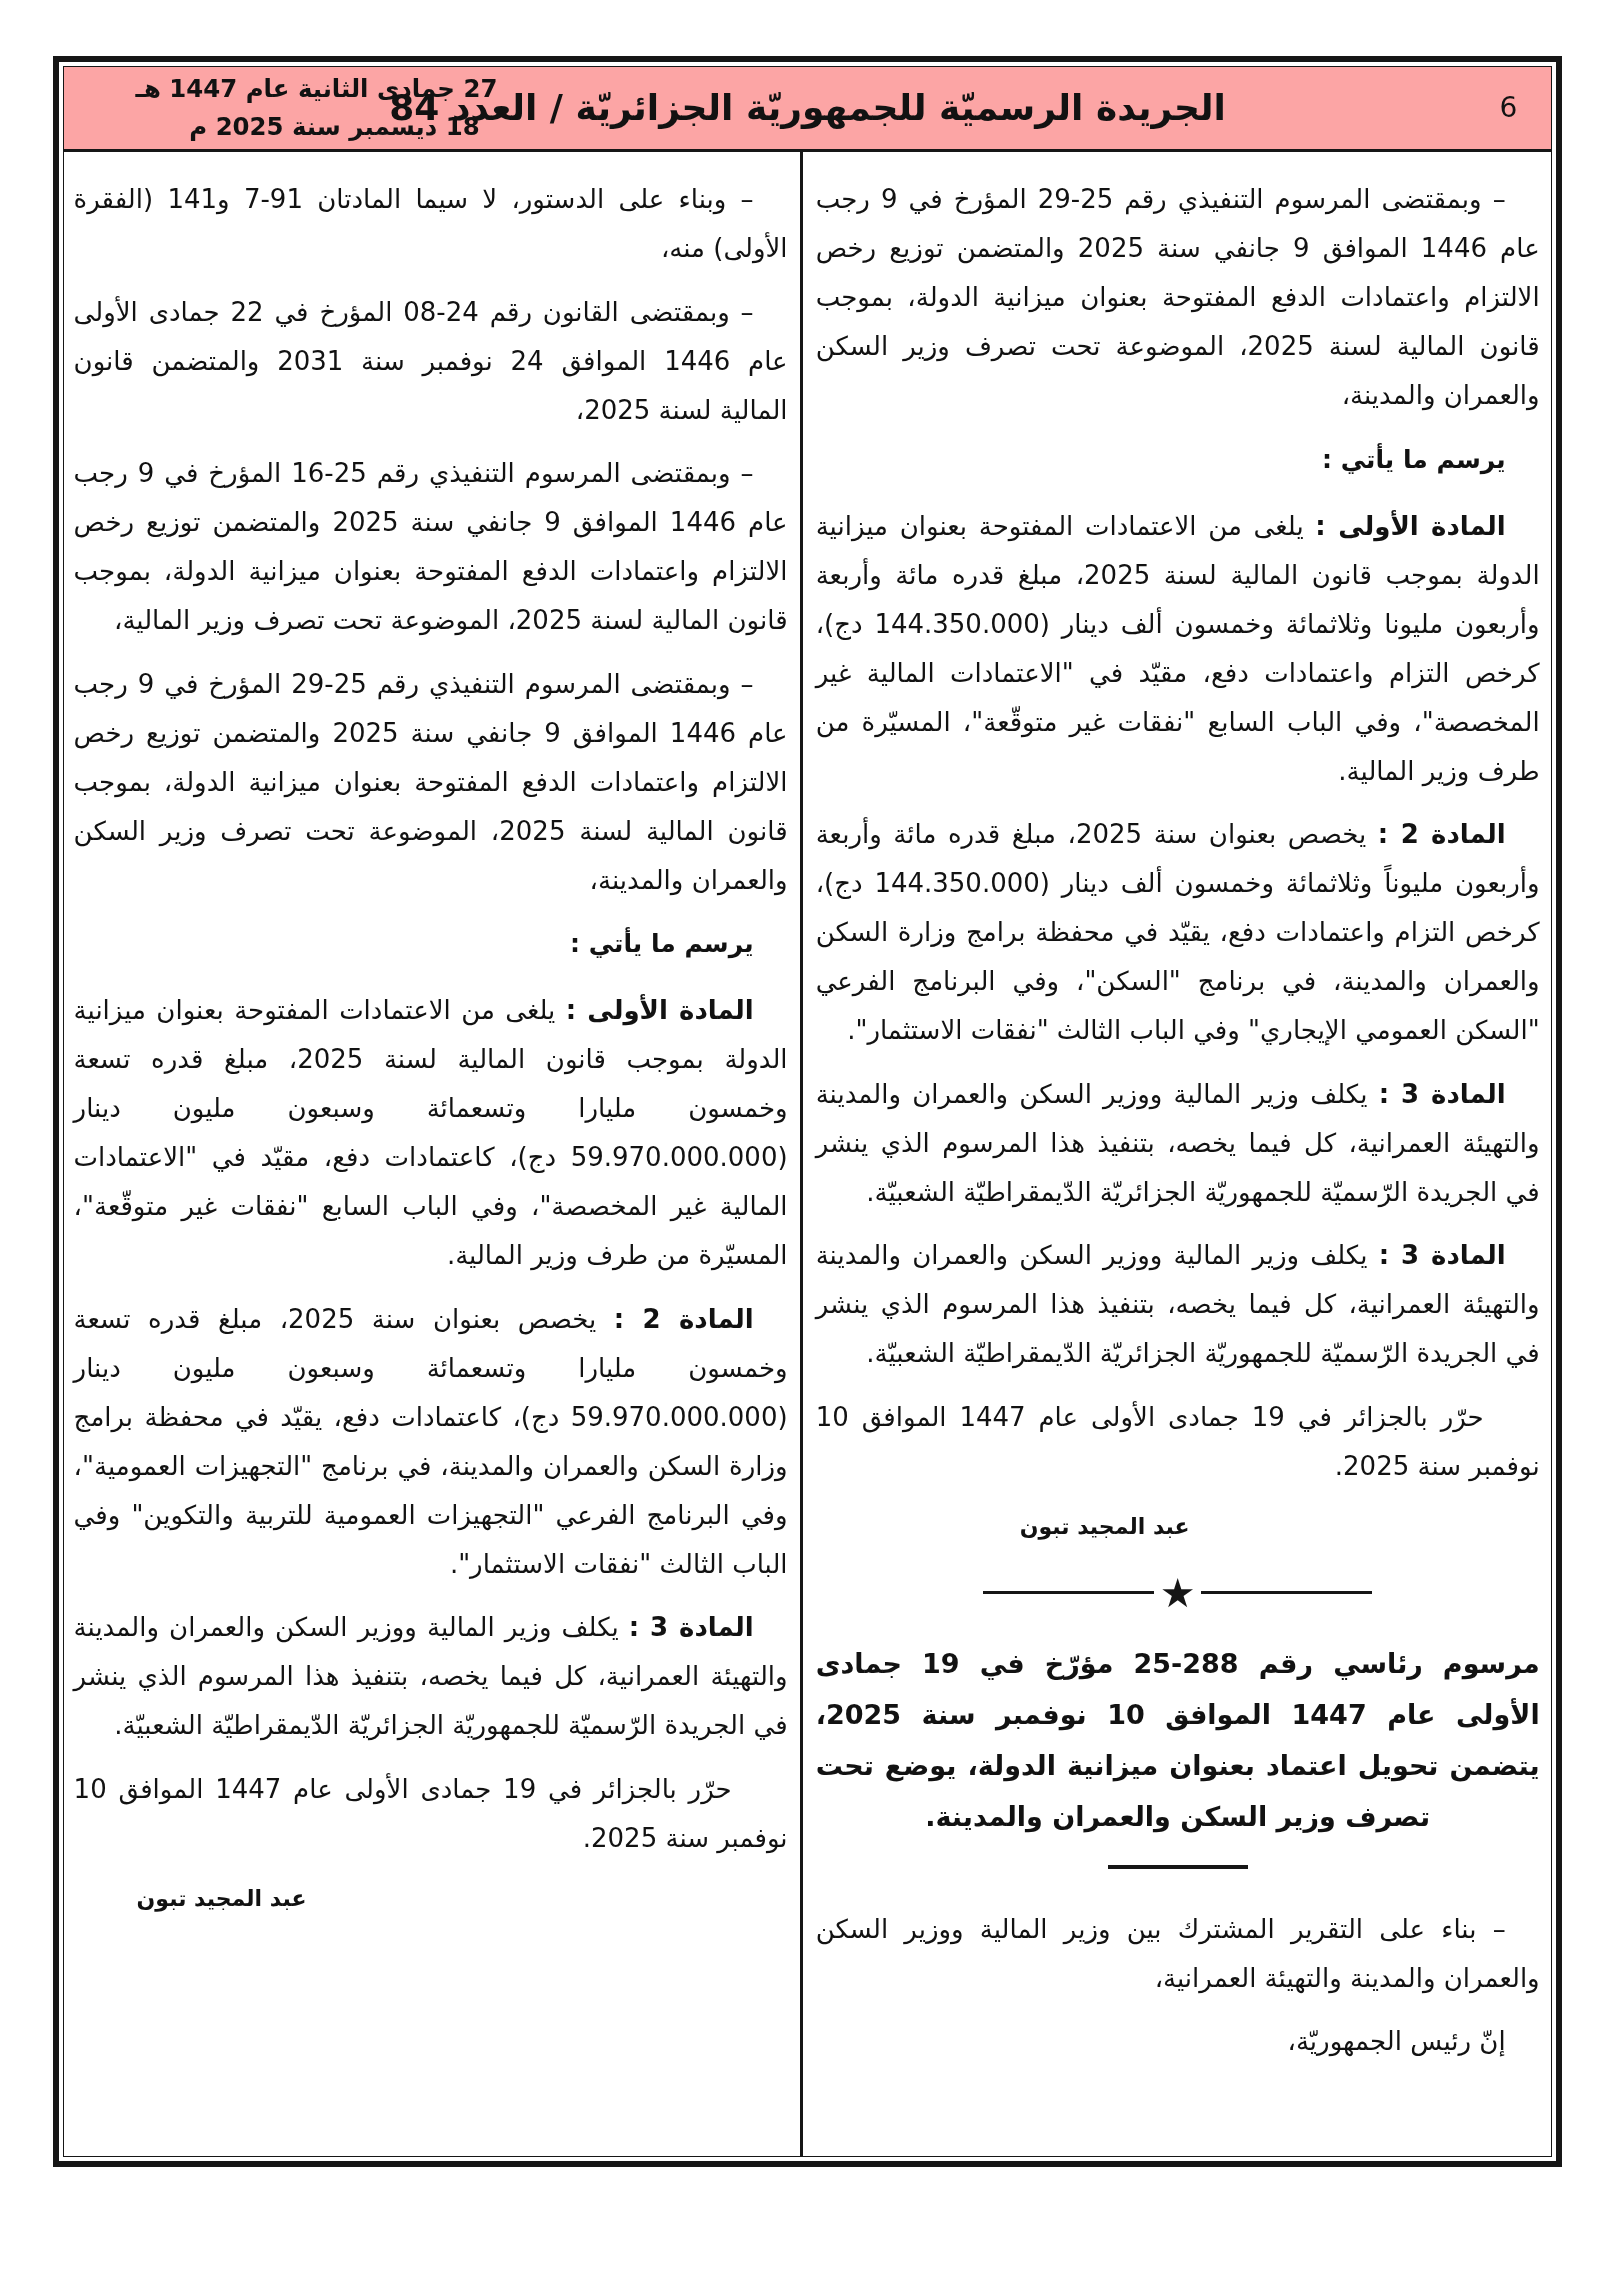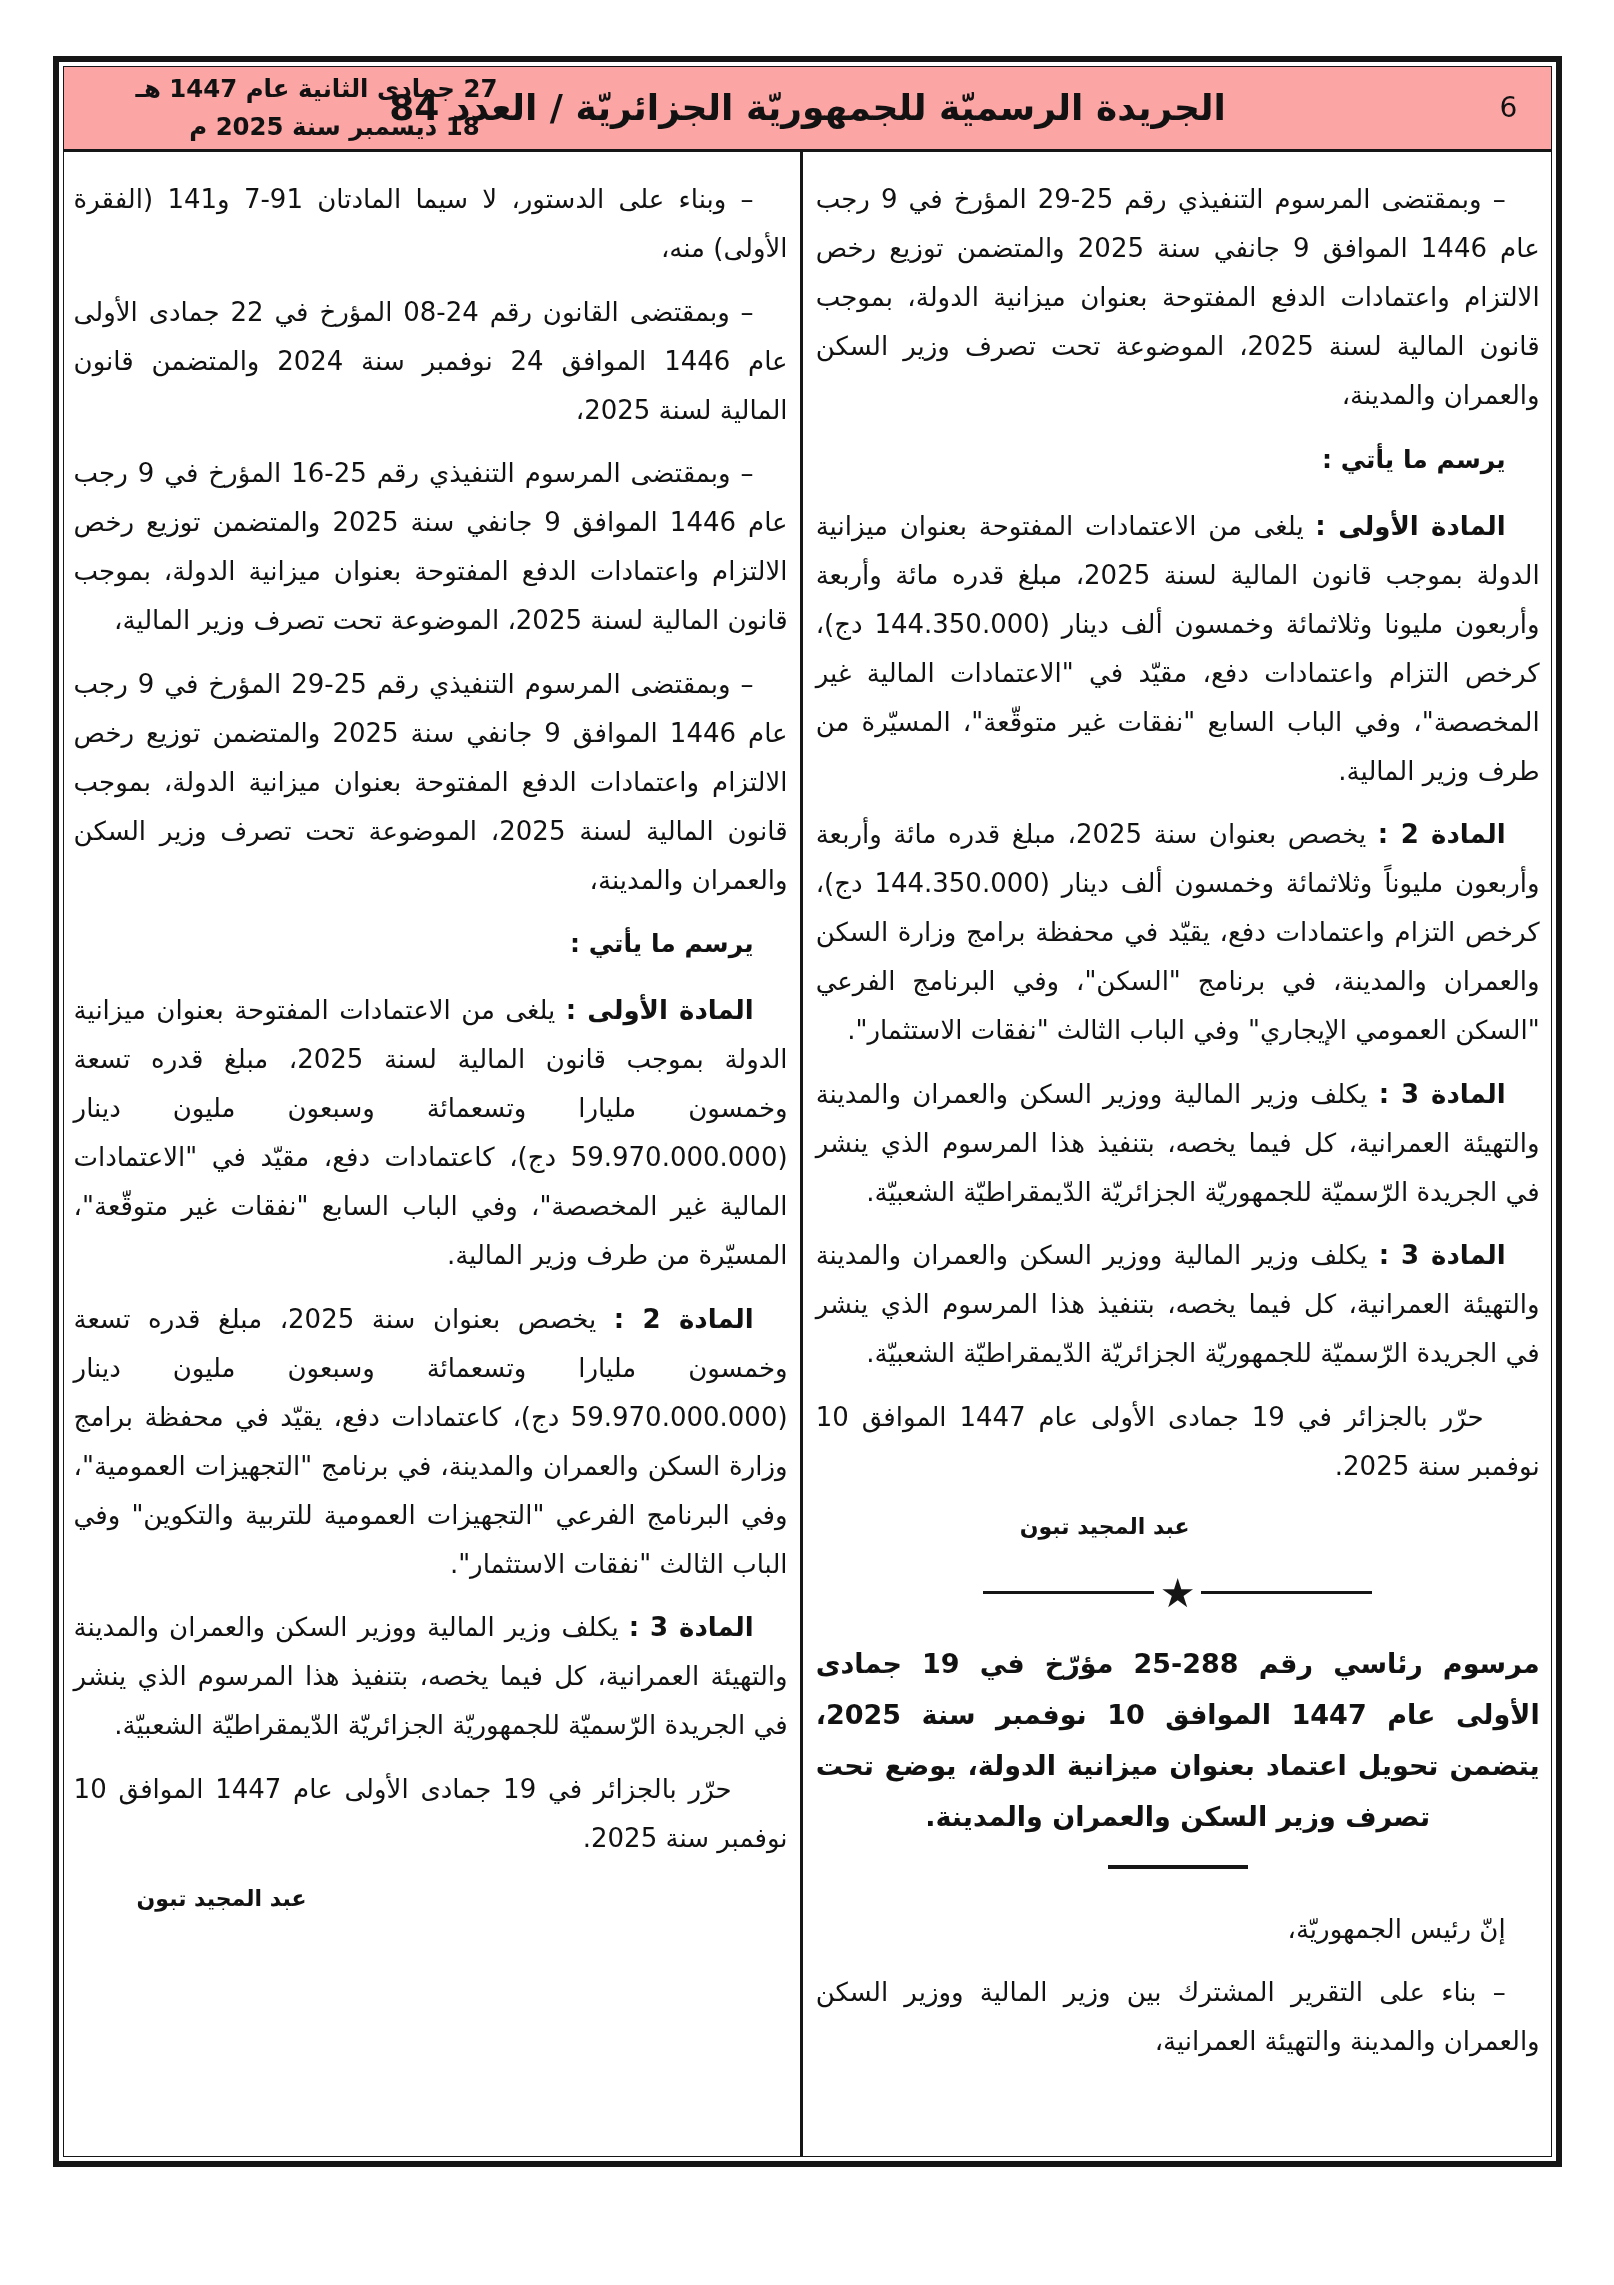--- a/index.html
+++ b/index.html
@@ -156,21 +156,21 @@
         <span class="g-date">18 ديسمبر سنة 2025 م</span>
       </div>
       <div class="hdr-title">الجريدة الرسميّة للجمهوريّة الجزائريّة / العدد 84</div>
       <div class="hdr-pagenum">6</div>
     </div>
 
     <div class="columns">
 
       <div class="col col-left">
         <p class="para">– وبناء على الدستور، لا سيما المادتان 91-7 و141 (الفقرة الأولى) منه،</p>
-        <p class="para">– وبمقتضى القانون رقم 24-08 المؤرخ في 22 جمادى الأولى عام 1446 الموافق 24 نوفمبر سنة 2024 والمتضمن قانون المالية لسنة 2025،</p>
+        <p class="para">– وبمقتضى القانون رقم 24-08 المؤرخ في 22 جمادى الأولى عام 1446 الموافق 24 نوفمبر سنة 2031 والمتضمن قانون المالية لسنة 2025،</p>
         <p class="para">– وبمقتضى المرسوم التنفيذي رقم 25-16 المؤرخ في 9 رجب عام 1446 الموافق 9 جانفي سنة 2025 والمتضمن توزيع رخص الالتزام واعتمادات الدفع المفتوحة بعنوان ميزانية الدولة، بموجب قانون المالية لسنة 2025، الموضوعة تحت تصرف وزير المالية،</p>
         <p class="para">– وبمقتضى المرسوم التنفيذي رقم 25-29 المؤرخ في 9 رجب عام 1446 الموافق 9 جانفي سنة 2025 والمتضمن توزيع رخص الالتزام واعتمادات الدفع المفتوحة بعنوان ميزانية الدولة، بموجب قانون المالية لسنة 2025، الموضوعة تحت تصرف وزير السكن والعمران والمدينة،</p>
         <p class="mint-heading">يرسم ما يأتي :</p>
         <p class="para"><span class="lead">المادة الأولى :</span> <span>يلغى من الاعتمادات المفتوحة بعنوان ميزانية الدولة بموجب قانون المالية لسنة 2025، مبلغ قدره تسعة وخمسون مليارا وتسعمائة وسبعون مليون دينار (59.970.000.000 دج)، كاعتمادات دفع، مقيّد في "الاعتمادات المالية غير المخصصة"، وفي الباب السابع "نفقات غير متوقّعة"، المسيّرة من طرف وزير المالية.</span></p>
         <p class="para"><span class="lead">المادة 2 :</span> <span>يخصص بعنوان سنة 2025، مبلغ قدره تسعة وخمسون مليارا وتسعمائة وسبعون مليون دينار (59.970.000.000 دج)، كاعتمادات دفع، يقيّد في محفظة برامج وزارة السكن والعمران والمدينة، في برنامج "التجهيزات العمومية"، وفي البرنامج الفرعي "التجهيزات العمومية للتربية والتكوين" وفي الباب الثالث "نفقات الاستثمار".</span></p>
         <p class="para"><span class="lead">المادة 3 :</span> <span>يكلف وزير المالية ووزير السكن والعمران والمدينة والتهيئة العمرانية، كل فيما يخصه، بتنفيذ هذا المرسوم الذي ينشر في الجريدة الرّسميّة للجمهوريّة الجزائريّة الدّيمقراطيّة الشعبيّة.</span></p>
         <p class="para dateline">حرّر بالجزائر في 19 جمادى الأولى عام 1447 الموافق 10 نوفمبر سنة 2025.</p>
         <div class="signature sig-left">عبد المجيد تبون</div>
       </div>
 
@@ -185,20 +185,20 @@
         <p class="para"><span class="lead">المادة 3 :</span> <span>يكلف وزير المالية ووزير السكن والعمران والمدينة والتهيئة العمرانية، كل فيما يخصه، بتنفيذ هذا المرسوم الذي ينشر في الجريدة الرّسميّة للجمهوريّة الجزائريّة الدّيمقراطيّة الشعبيّة.</span></p>
         <p class="para dateline">حرّر بالجزائر في 19 جمادى الأولى عام 1447 الموافق 10 نوفمبر سنة 2025.</p>
         <div class="signature sig-right">عبد المجيد تبون</div>
         <div class="star-divider">
           <span class="seg"></span>
           <span class="star-icon">★</span>
           <span class="seg"></span>
         </div>
         <p class="decree-heading">مرسوم رئاسي رقم 288-25 مؤرّخ في 19 جمادى الأولى عام 1447 الموافق 10 نوفمبر سنة 2025، يتضمن تحويل اعتماد بعنوان ميزانية الدولة، يوضع تحت تصرف وزير السكن والعمران والمدينة.</p>
         <div class="short-rule"></div>
+        <p class="para">– بناء على التقرير المشترك بين وزير المالية ووزير السكن والعمران والمدينة والتهيئة العمرانية،</p>
         <p class="para">إنّ رئيس الجمهوريّة،</p>
-        <p class="para">– بناء على التقرير المشترك بين وزير المالية ووزير السكن والعمران والمدينة والتهيئة العمرانية،</p>
       </div>
 
     </div>
   </div>
 </div>
 
 
 </body></html>

